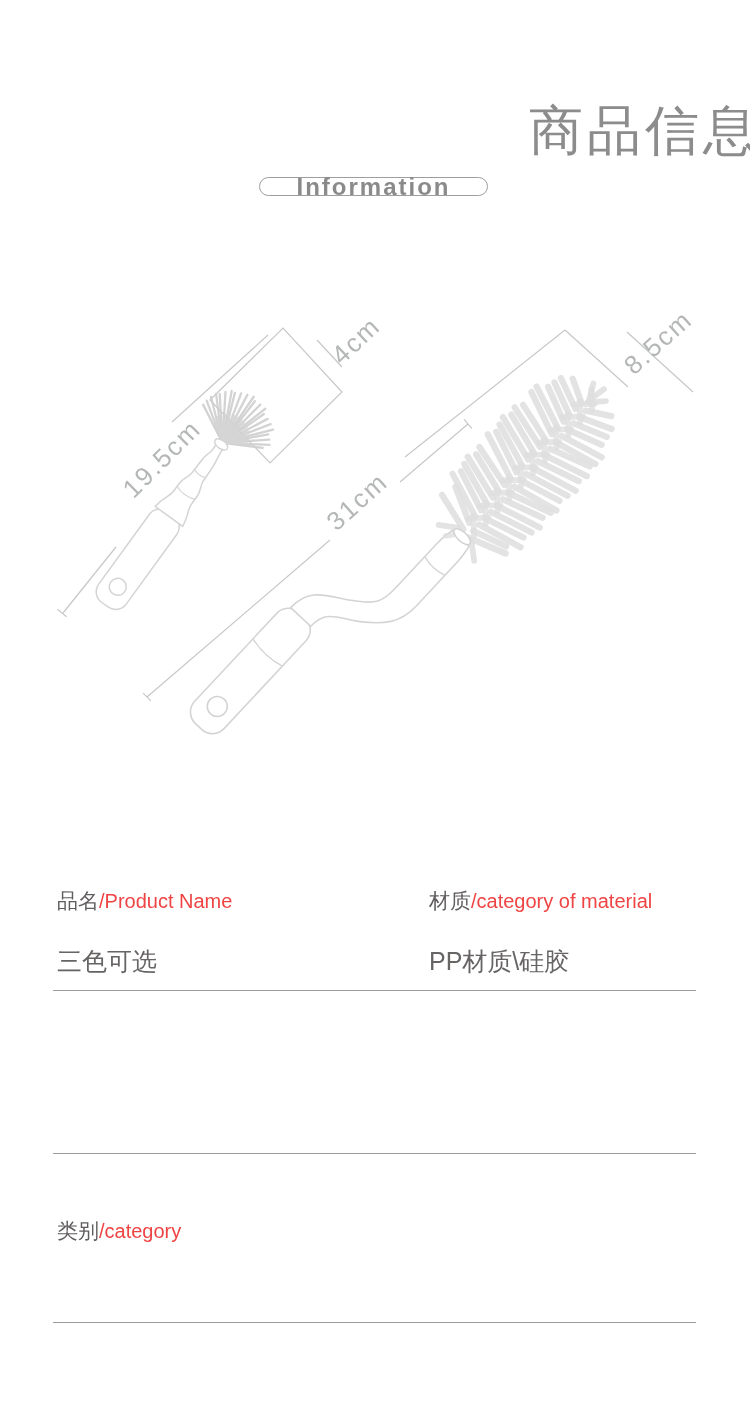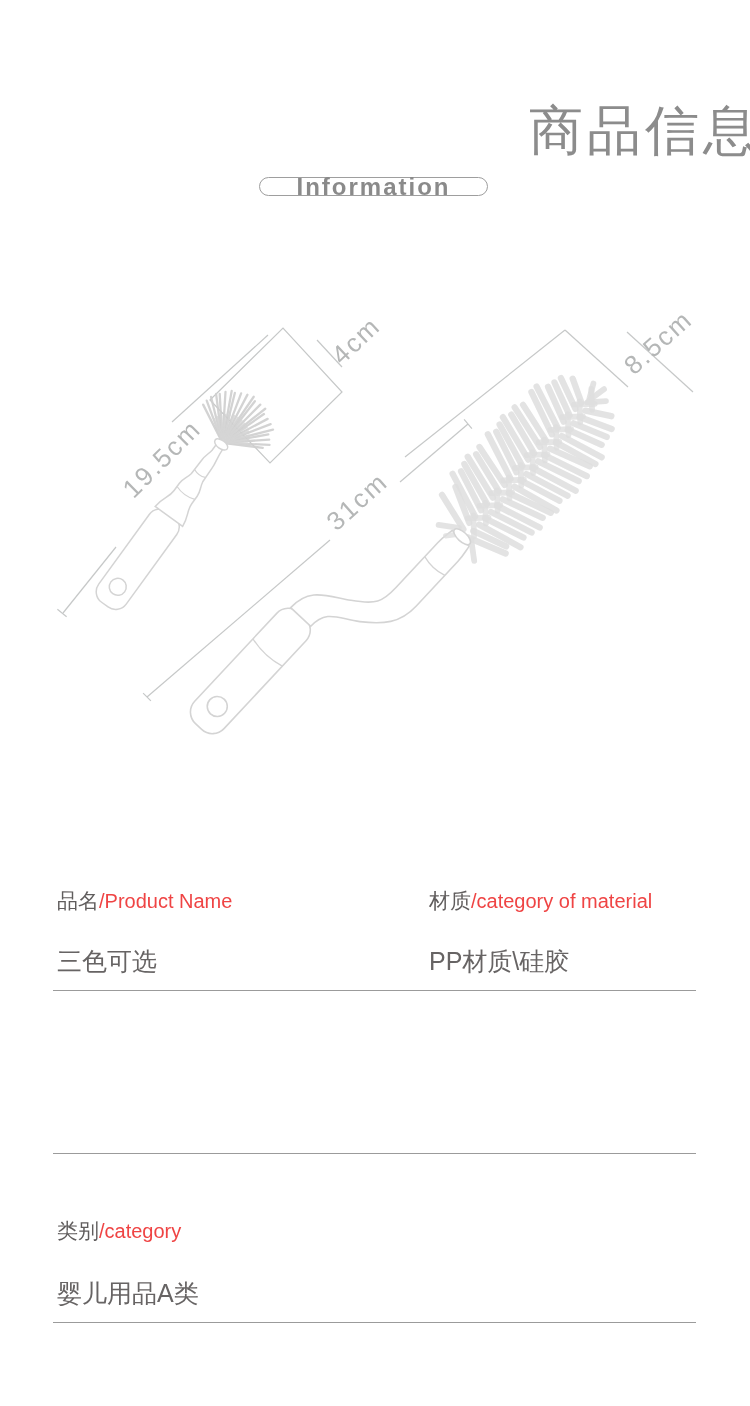--- a/index.html
+++ b/index.html
@@ -225,18 +225,15 @@
   </div>
   <div class="divider" style="top:990px"></div>
 
   <div class="divider" style="top:1153px"></div>
 
   <div class="spec-row" style="top:1217px">
     <div class="spec-c1">
       <span class="spec-zh">类别</span><span class="spec-en">/category</span>
     </div>
   </div>
-  <div class="spec-row" style="top:1277px">
-    <div class="spec-c1"><span class="spec-val">婴儿用品A类</span></div>
-  </div>
   <div class="divider" style="top:1322px"></div>
 
 </div>
 
 </body></html>

